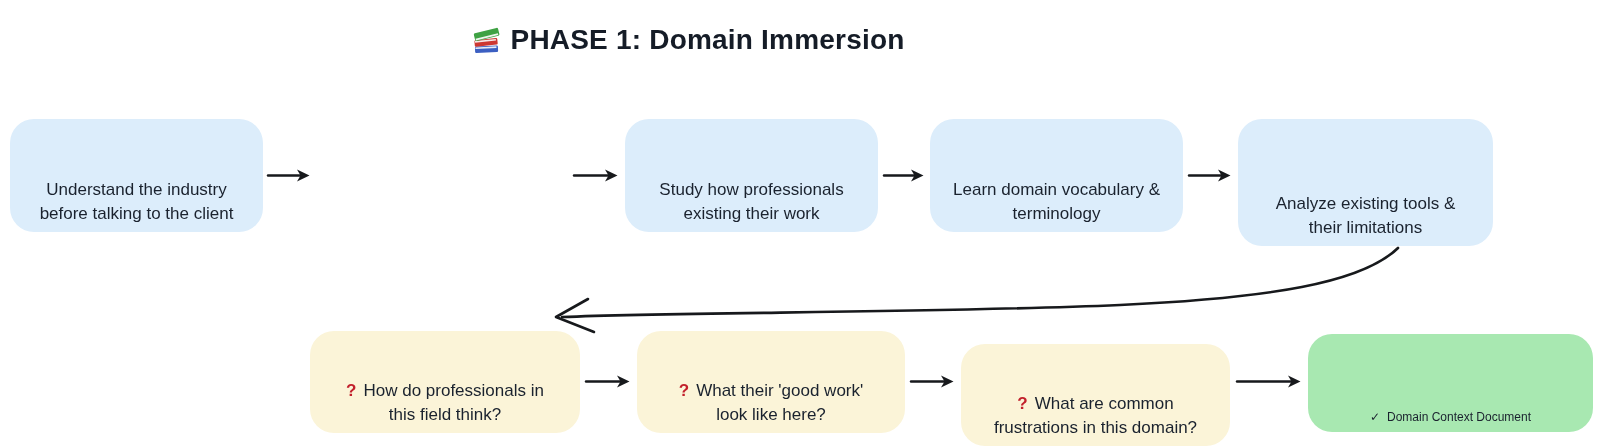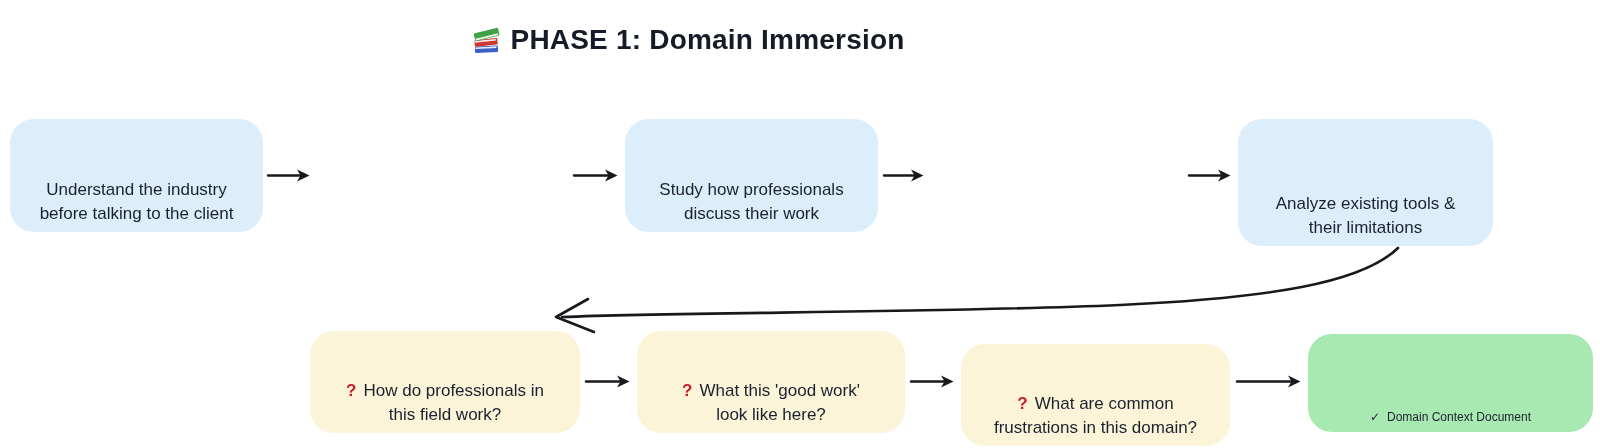--- a/index.html
+++ b/index.html
@@ -76,21 +76,25 @@
     </svg>
     <span>PHASE 1: Domain Immersion</span>
   </div>
 
   <div class="box step b1">
     <span class="lbl">Understand the industry
 before talking to the client</span>
   </div>
   <div class="box step b3">
     <span class="lbl">Study how professionals
-discuss their work</span>
+existing their work</span>
+  </div>
+  <div class="box step b4">
+    <span class="lbl">Learn domain vocabulary &amp;
+terminology</span>
   </div>
   <div class="box step b5">
     <span class="lbl">Analyze existing tools &amp;
 their limitations</span>
   </div>
 
   <svg class="harrow a1" width="44" height="19" viewBox="0 0 44 19">
     <line x1="1" y1="9.5" x2="33" y2="9.5" stroke="#17191c" stroke-width="2.4" stroke-linecap="round"></line>
     <polygon points="30,3.6 42.5,9.5 30,15.4 33.5,9.5" fill="#17191c"></polygon>
   </svg>
@@ -107,24 +111,24 @@
     <polygon points="30,3.6 42.5,9.5 30,15.4 33.5,9.5" fill="#17191c"></polygon>
   </svg>
 
   <svg class="curve" width="1600" height="448" viewBox="0 0 1600 448">
     <path d="M 1398 248 C 1362 283, 1270 298, 1120 305 C 930 313, 690 312, 562 317" fill="none" stroke="#17191c" stroke-width="2.6" stroke-linecap="round"></path>
     <path d="M 588 299 L 556 317 L 594 332" fill="none" stroke="#17191c" stroke-width="2.6" stroke-linecap="round" stroke-linejoin="round"></path>
   </svg>
 
   <div class="box q q1">
     <span class="lbl"><span class="qm">?</span><span>How do professionals in
-this field work?</span></span>
+this field think?</span></span>
   </div>
   <div class="box q q2">
-    <span class="lbl"><span class="qm">?</span><span>What this 'good work'
+    <span class="lbl"><span class="qm">?</span><span>What their 'good work'
 look like here?</span></span>
   </div>
   <div class="box q q3">
     <span class="lbl"><span class="qm">?</span><span>What are common
 frustrations in this domain?</span></span>
   </div>
 
   <svg class="harrow a5" width="46" height="19" viewBox="0 0 46 19">
     <line x1="1" y1="9.5" x2="35" y2="9.5" stroke="#17191c" stroke-width="2.4" stroke-linecap="round"></line>
     <polygon points="32,3.6 44.5,9.5 32,15.4 35.5,9.5" fill="#17191c"></polygon>

